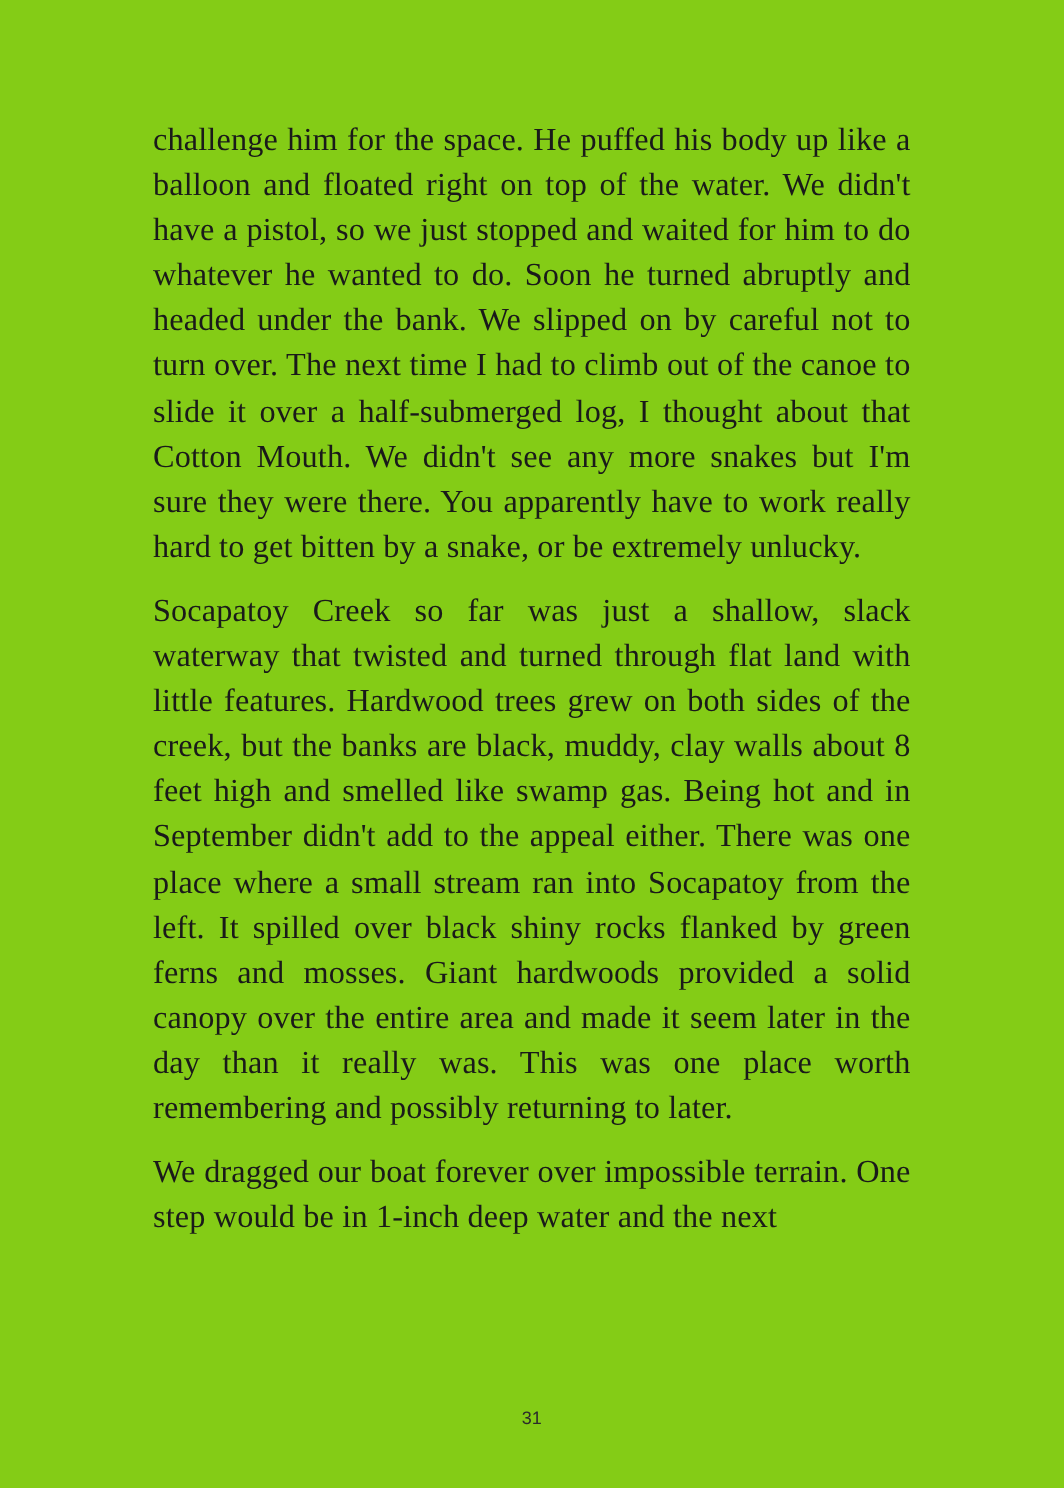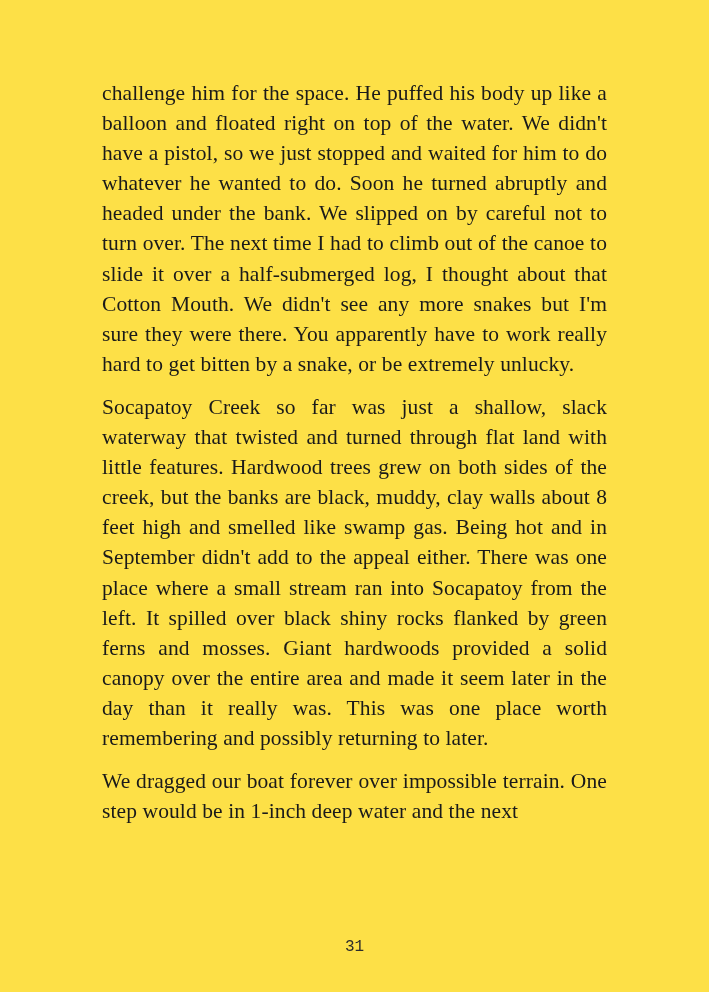--- a/index.html
+++ b/index.html
@@ -13,21 +13,21 @@
     position: relative;
     font-family: "Liberation Serif", serif;
     color: #1a1a1a;
   }
   .page {
     position: absolute;
     top: 0;
     left: 0;
     width: 709px;
     height: 992px;
-    background: #fde047;
+    background: #84cc16;
     box-sizing: border-box;
     padding-left: 24px;
   }
   .content {
     position: absolute;
     left: 102px;
     top: 78px;
     width: 505px;
   }
   .para {
@@ -40,23 +40,23 @@
   }
   .para:last-child {
     margin-bottom: 0;
   }
   .page-number {
     position: absolute;
     left: 0;
     right: 0;
     top: 938px;
     text-align: center;
-    font-size: 16px;
+    font-size: 12px;
     color: #2b2b2b;
-    font-family: Liberation Mono, monospace;
+    font-family: Liberation Sans, sans-serif;
   }
 </style>
 </head>
 <body>
 
 <div class="page">
   <div class="content">
     <p class="para">challenge him for the space. He puffed his body up like a balloon and floated right on top of the water. We didn't have a pistol, so we just stopped and waited for him to do whatever he wanted to do. Soon he turned abruptly and headed under the bank. We slipped on by careful not to turn over. The next time I had to climb out of the canoe to slide it over a half-submerged log, I thought about that Cotton Mouth. We didn't see any more snakes but I'm sure they were there. You apparently have to work really hard to get bitten by a snake, or be extremely unlucky.</p>
     <p class="para">Socapatoy Creek so far was just a shallow, slack waterway that twisted and turned through flat land with little features. Hardwood trees grew on both sides of the creek, but the banks are black, muddy, clay walls about 8 feet high and smelled like swamp gas. Being hot and in September didn't add to the appeal either. There was one place where a small stream ran into Socapatoy from the left. It spilled over black shiny rocks flanked by green ferns and mosses. Giant hardwoods provided a solid canopy over the entire area and made it seem later in the day than it really was. This was one place worth remembering and possibly returning to later.</p>
     <p class="para">We dragged our boat forever over impossible terrain. One step would be in 1-inch deep water and the next</p>

